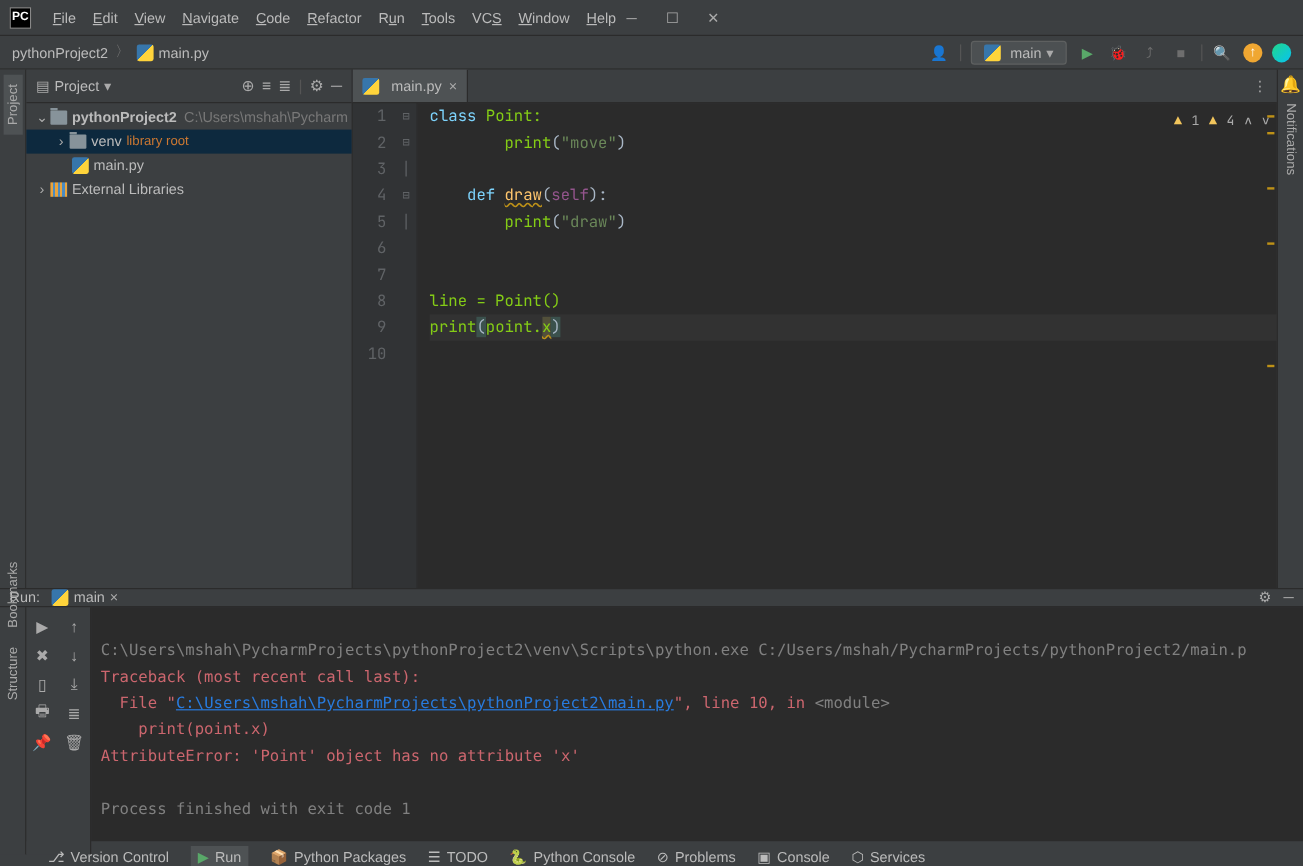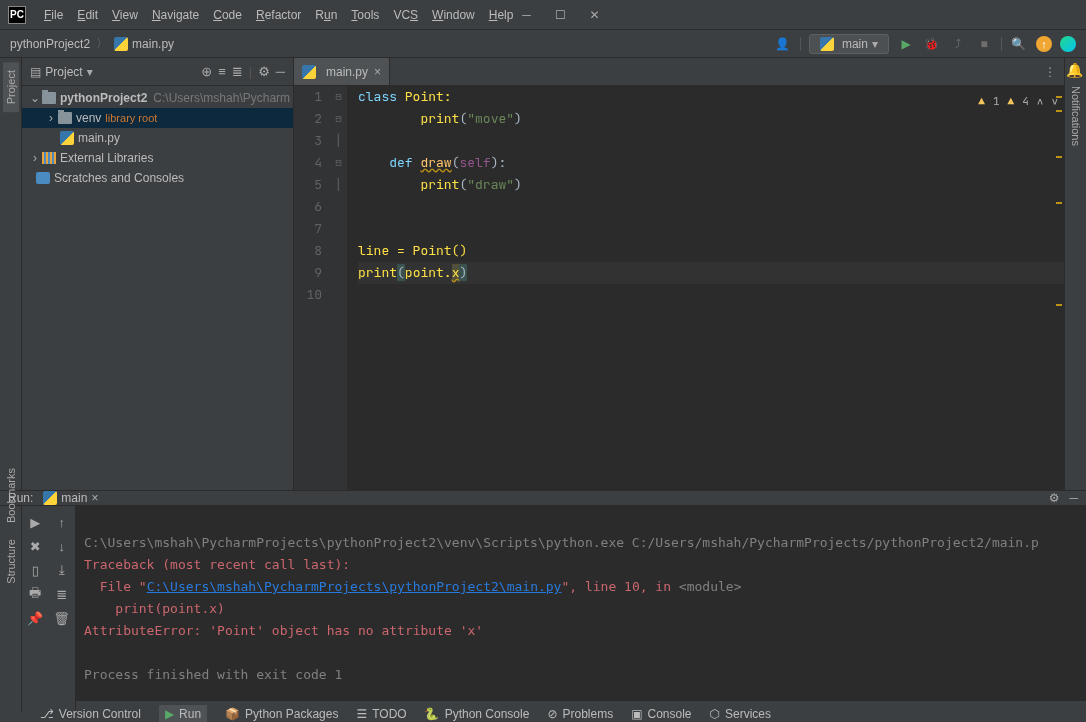--- a/index.html
+++ b/index.html
@@ -55,21 +55,21 @@
 .gutter-col { width:36px; background:#313335; text-align:right; color:#606366; padding:0 8px 0 0; }
 .fold-col { width:18px; background:#313335; border-right:1px solid #2b2b2b; }
 .fold-mark { color:#606366; text-align:center; font-size:10px; }
 .code-col { flex:1; padding-left:10px; position:relative; }
 .code-line { height:22px; white-space:pre; }
 .kw { color:#7dd3fc; }
 .fn { color:#ffc66d; }
 .self { color:#94558d; }
 .str { color:#6a8759; }
 .par { color:#a9b7c6; }
-.txt { color:#fde047; }
+.txt { color:#84cc16; }
 .cursor-line { background:#323232; }
 .hl-paren { background:#3b514d; }
 .warn-strip { position:absolute; top:4px; right:6px; display:flex; gap:8px; font-size:11px; color:#aaa; align-items:center; }
 .warn-tri { color:#f2c55c; }
 .run-panel { height:210px; border-top:1px solid #2b2b2b; display:flex; flex-direction:column; background:#2b2b2b; }
 .run-header { height:26px; background:#3c3f41; display:flex; align-items:center; padding:0 8px; border-bottom:1px solid #2b2b2b; }
 .run-body { flex:1; display:flex; }
 .run-gutter { width:22px; background:#3c3f41; border-right:1px solid #2b2b2b; }
 .run-tools { width:54px; background:#3c3f41; display:flex; flex-direction:column; padding:4px 0; border-right:1px solid #2b2b2b; }
 .run-tool-row { display:flex; height:24px; }
@@ -173,24 +173,20 @@
       </div>
       <div class="tree-row" style="padding-left:38px">
         <span class="py-icon"></span>
         <span>main.py</span>
       </div>
       <div class="tree-row">
         <span class="chev">›</span>
           <span class="ext-lib-ic"></span>
         <span>External Libraries</span>
       </div>
-      <div class="tree-row" style="padding-left:14px">
-        <span class="scratch-ic"></span>
-        <span>Scratches and Consoles</span>
-      </div>
     </div>
   </div>
 
   <div class="editor-area">
     <div class="tabs">
       <div class="tab">
         <span class="py-icon"></span>
         <span>main.py</span>
         <span class="tab-close">×</span>
       </div>

